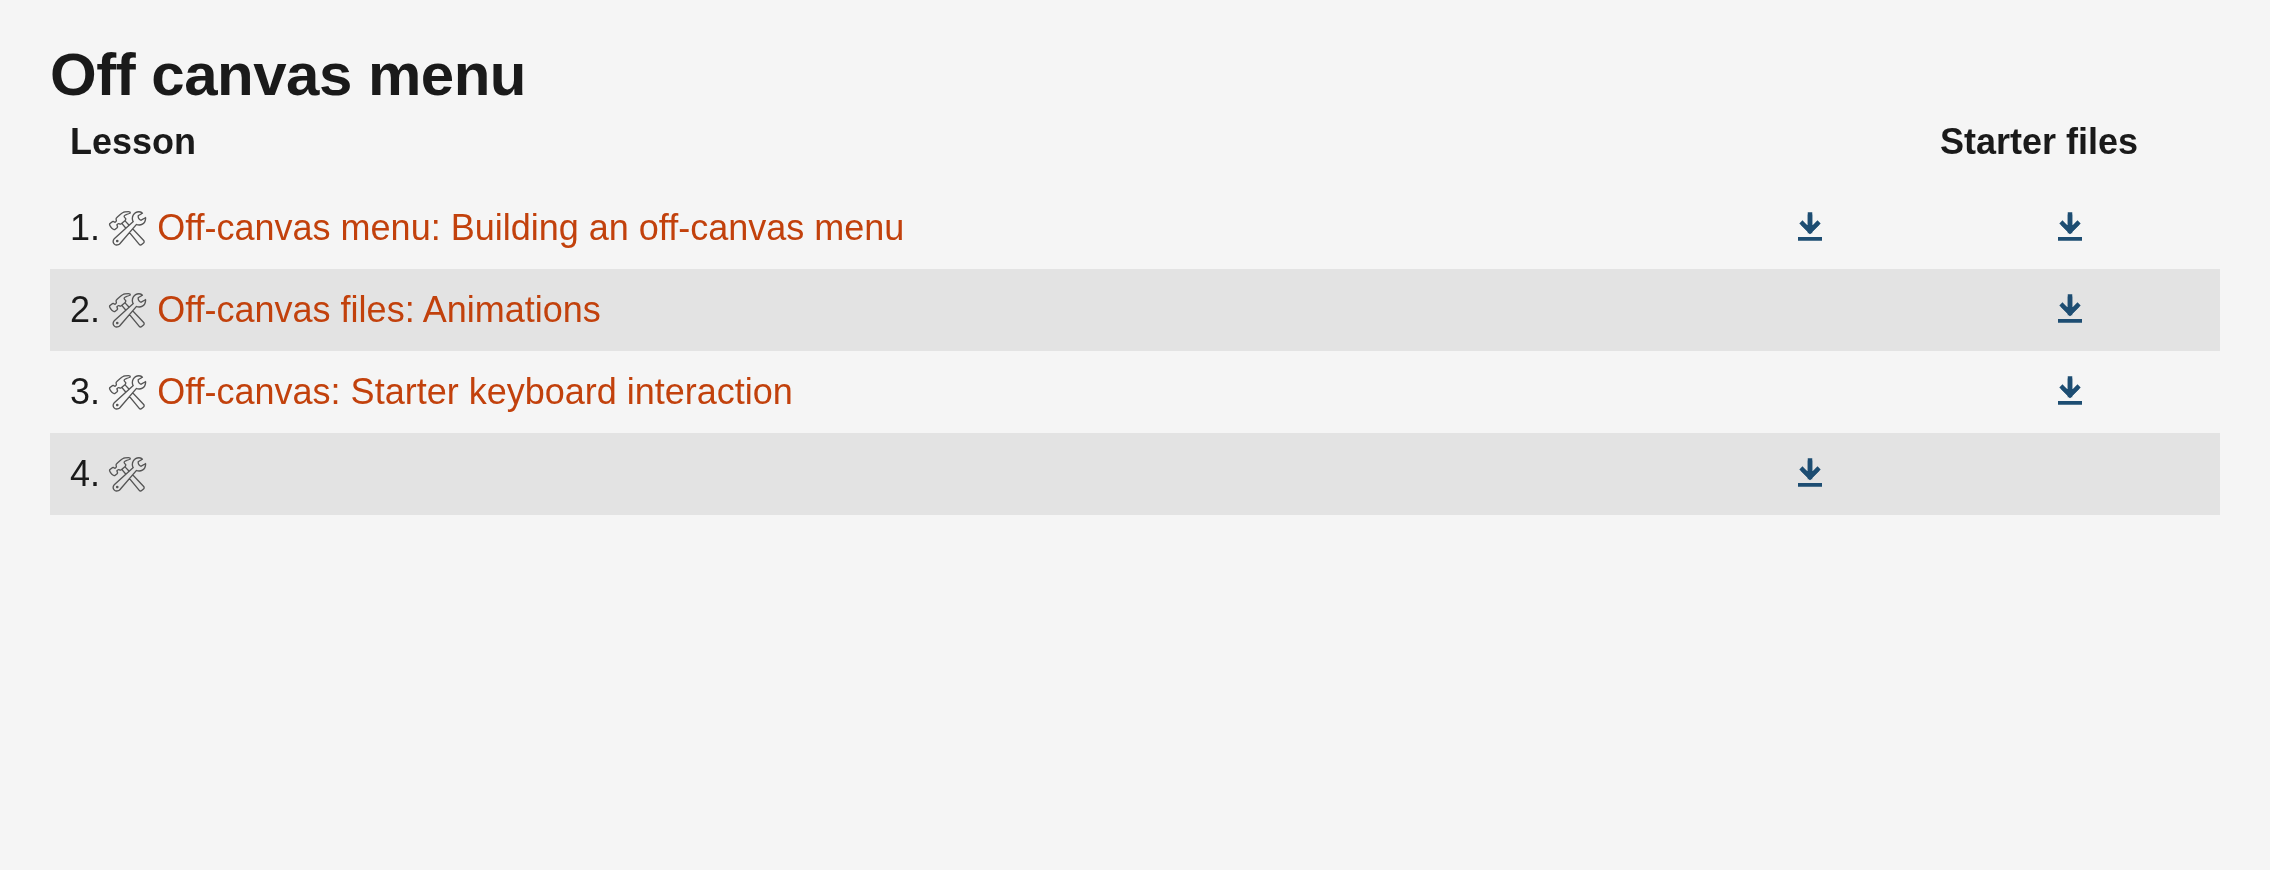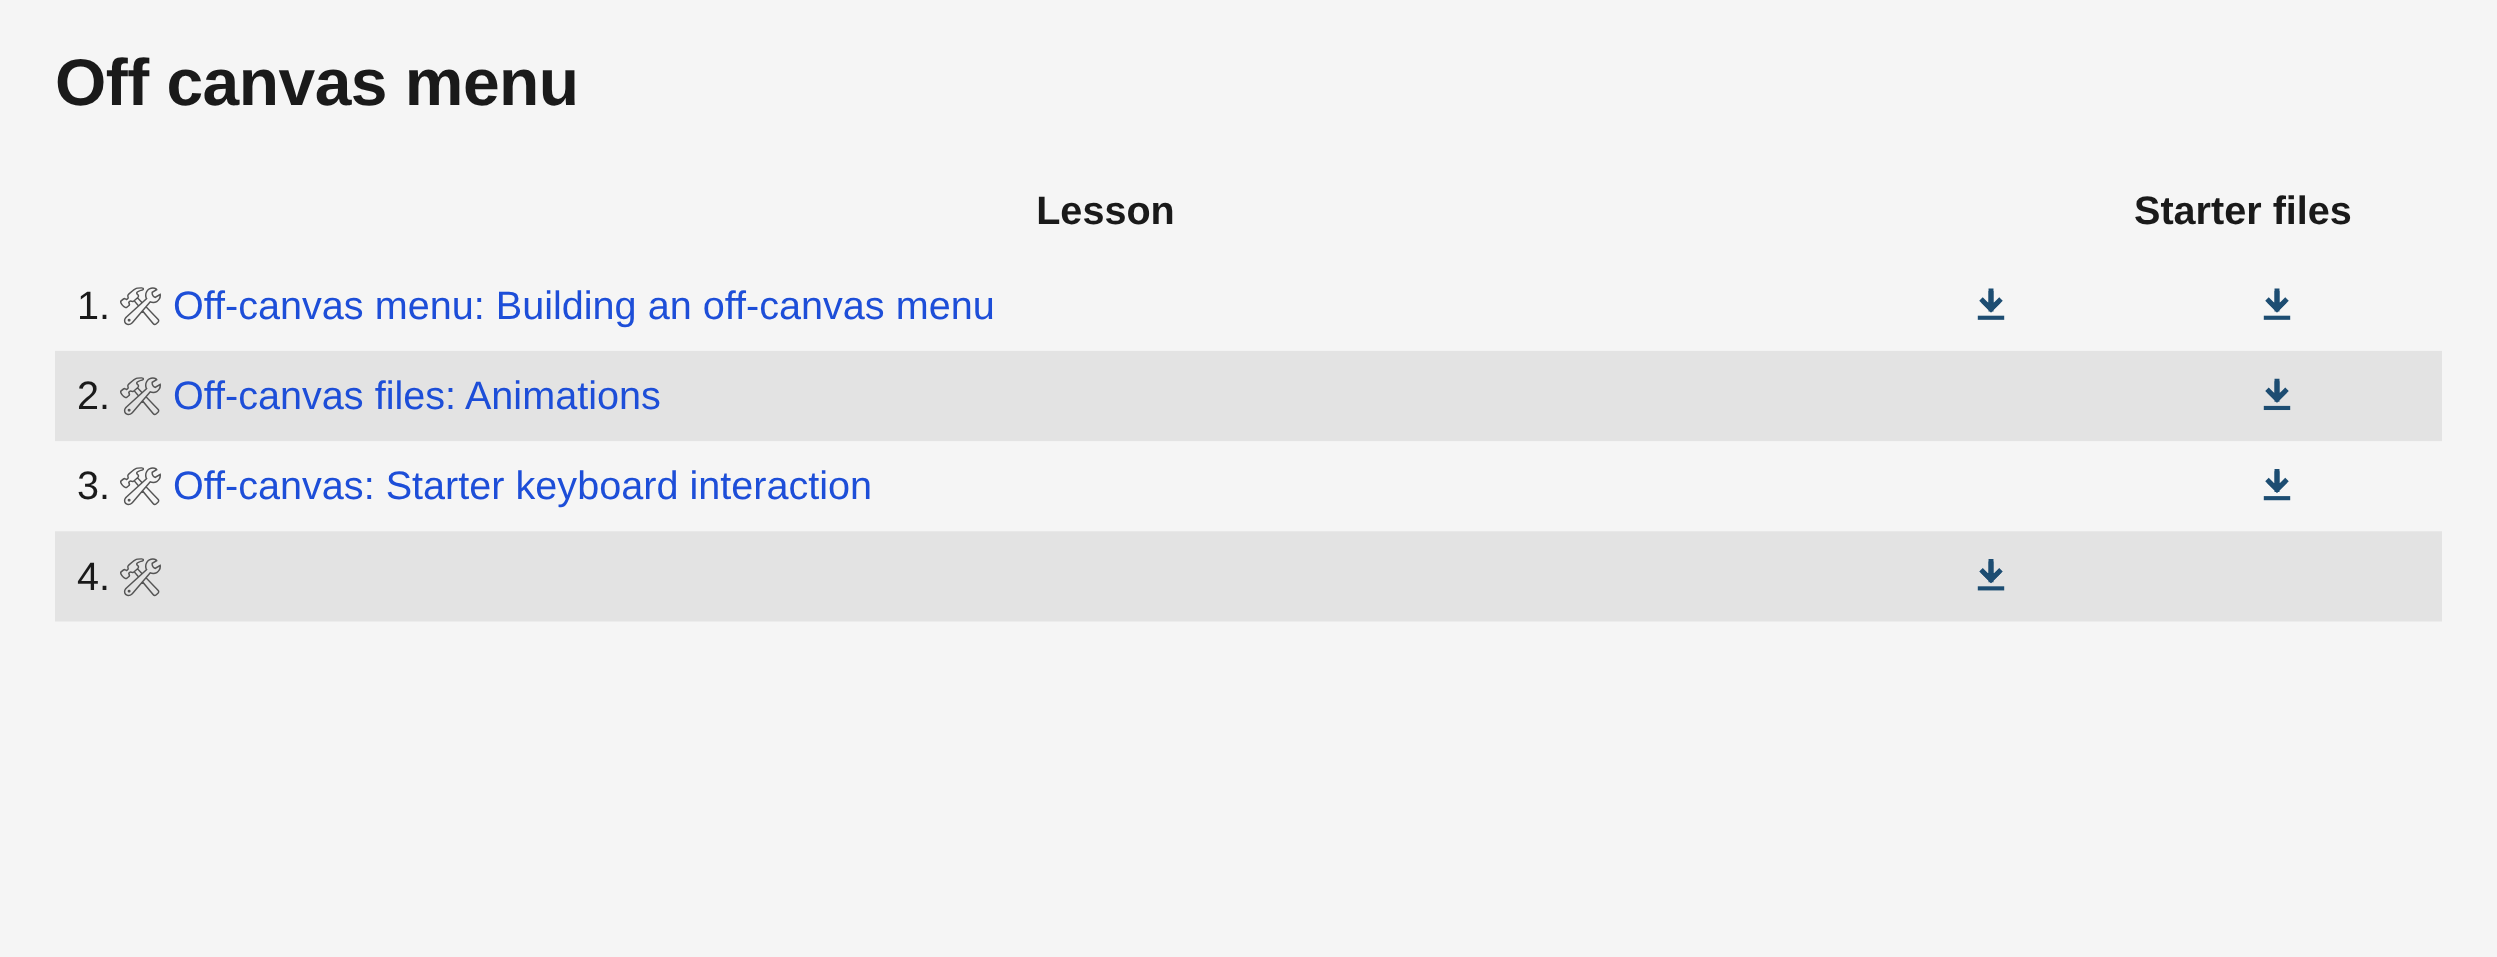--- a/index.html
+++ b/index.html
@@ -10,35 +10,33 @@
     body {
       font-family: -apple-system, BlinkMacSystemFont, "Segoe UI", Helvetica, Arial, sans-serif;
       background: #f5f5f5;
       padding: 40px 50px;
       color: #1a1a1a;
       width: 2270px;
     }
     h1 {
       font-size: 60px;
       font-weight: 700;
-      margin-bottom: 50px;
       letter-spacing: -0.5px;
     }
     .table {
       width: 100%;
     }
     .table-header {
       display: flex;
       padding: 12px 20px 24px 20px;
       font-size: 36px;
       font-weight: 600;
     }
     .col-lesson {
       flex: 1;
-      text-align: center;
     }
     .col-starter {
       width: 260px;
     }
     .col-source {
       width: 260px;
       text-align: center;
     }
     .table-row {
       display: flex;
@@ -57,21 +55,21 @@
     }
     .lesson-number {
       color: #1a1a1a;
     }
     .lesson-icon {
       color: #555;
       font-size: 34px;
       margin-right: 2px;
     }
     .lesson-link {
-      color: #1d4ed8;
+      color: #c2410c;
       text-decoration: none;
     }
     .download-cell {
       width: 260px;
       display: flex;
       justify-content: center;
       align-items: center;
     }
     .download-icon {
       color: #1d4d72;

